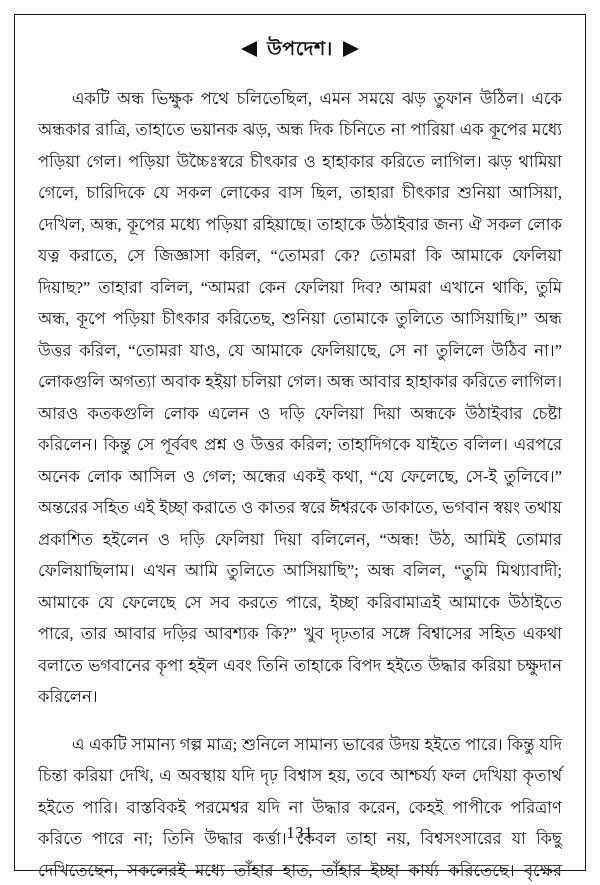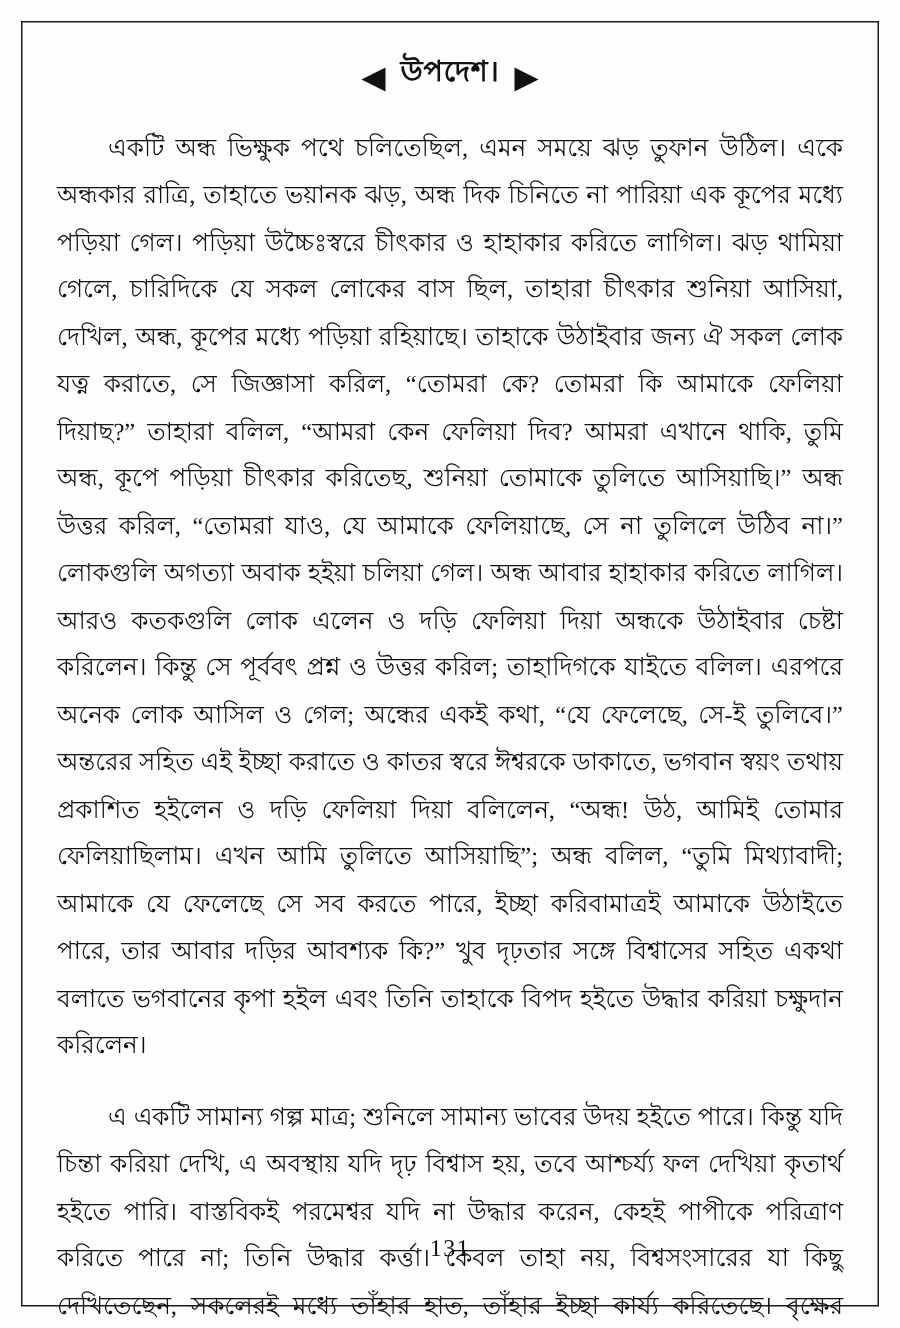--- a/index.html
+++ b/index.html
@@ -37,21 +37,21 @@
     position: absolute;
     left: 38px;
     top: 28px;
     width: 524px;
     height: 820px;
   }
   
   .heading-wrap {
     width: 100%;
     display: flex;
-    align-items: flex-end;
+    align-items: center;
     justify-content: center;
     margin-top: 10px;
     margin-bottom: 22px;
   }
   .orn {
     width: 0;
     height: 0;
     border-top: 8px solid transparent;
     border-bottom: 8px solid transparent;
   }

